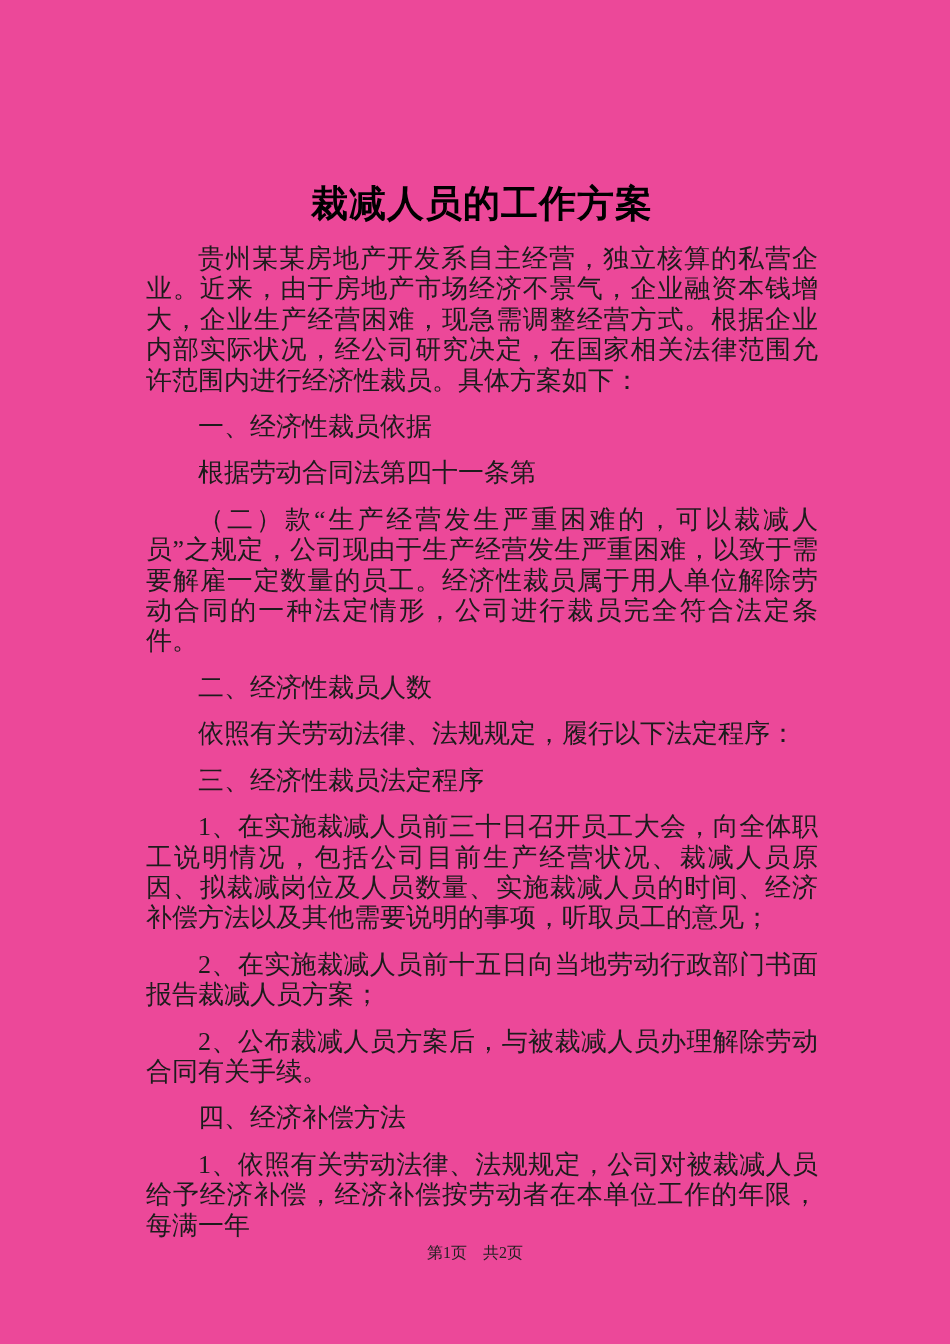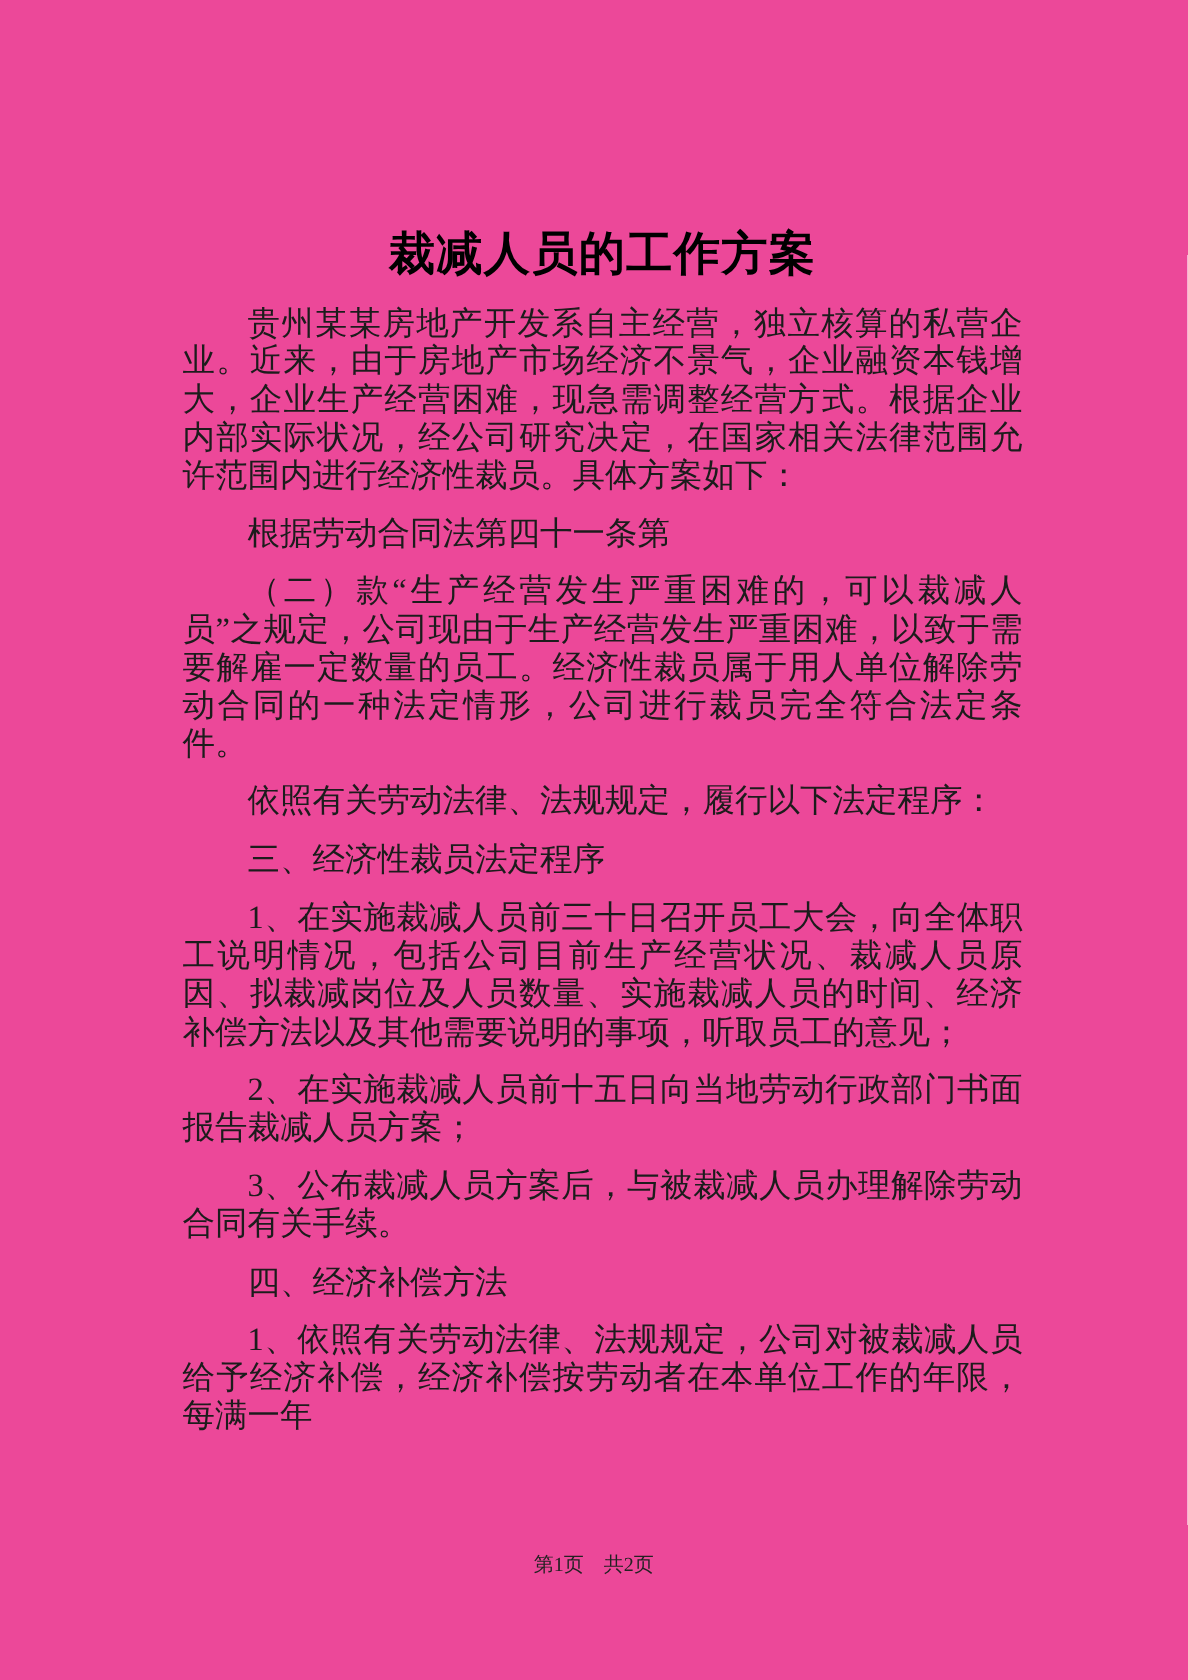--- a/index.html
+++ b/index.html
@@ -57,27 +57,29 @@
     margin-left: 12px;
   }
 </style>
 </head>
 <body>
 
 <div class="page">
   <div class="content">
     <h1 class="doc-title">裁减人员的工作方案</h1>
     <p class="para">贵州某某房地产开发系自主经营，独立核算的私营企业。近来，由于房地产市场经济不景气，企业融资本钱增大，企业生产经营困难，现急需调整经营方式。根据企业内部实际状况，经公司研究决定，在国家相关法律范围允许范围内进行经济性裁员。具体方案如下：</p>
+    <p class="para">一、经济性裁员依据</p>
     <p class="para">根据劳动合同法第四十一条第</p>
     <p class="para">（二）款“生产经营发生严重困难的，可以裁减人员”之规定，公司现由于生产经营发生严重困难，以致于需要解雇一定数量的员工。经济性裁员属于用人单位解除劳动合同的一种法定情形，公司进行裁员完全符合法定条件。</p>
+    <p class="para">二、经济性裁员人数</p>
     <p class="para">依照有关劳动法律、法规规定，履行以下法定程序：</p>
     <p class="para">三、经济性裁员法定程序</p>
     <p class="para">1、在实施裁减人员前三十日召开员工大会，向全体职工说明情况，包括公司目前生产经营状况、裁减人员原因、拟裁减岗位及人员数量、实施裁减人员的时间、经济补偿方法以及其他需要说明的事项，听取员工的意见；</p>
     <p class="para">2、在实施裁减人员前十五日向当地劳动行政部门书面报告裁减人员方案；</p>
-    <p class="para">3、公布裁减人员方案后，与被裁减人员办理解除劳动合同有关手续。</p>
+    <p class="para">2、公布裁减人员方案后，与被裁减人员办理解除劳动合同有关手续。</p>
     <p class="para">四、经济补偿方法</p>
     <p class="para">1、依照有关劳动法律、法规规定，公司对被裁减人员给予经济补偿，经济补偿按劳动者在本单位工作的年限，每满一年</p>
   </div>
 
   <div class="footer">
     <span class="pg">第1页</span>
     <span class="pg">共2页</span>
   </div>
 </div>
 

